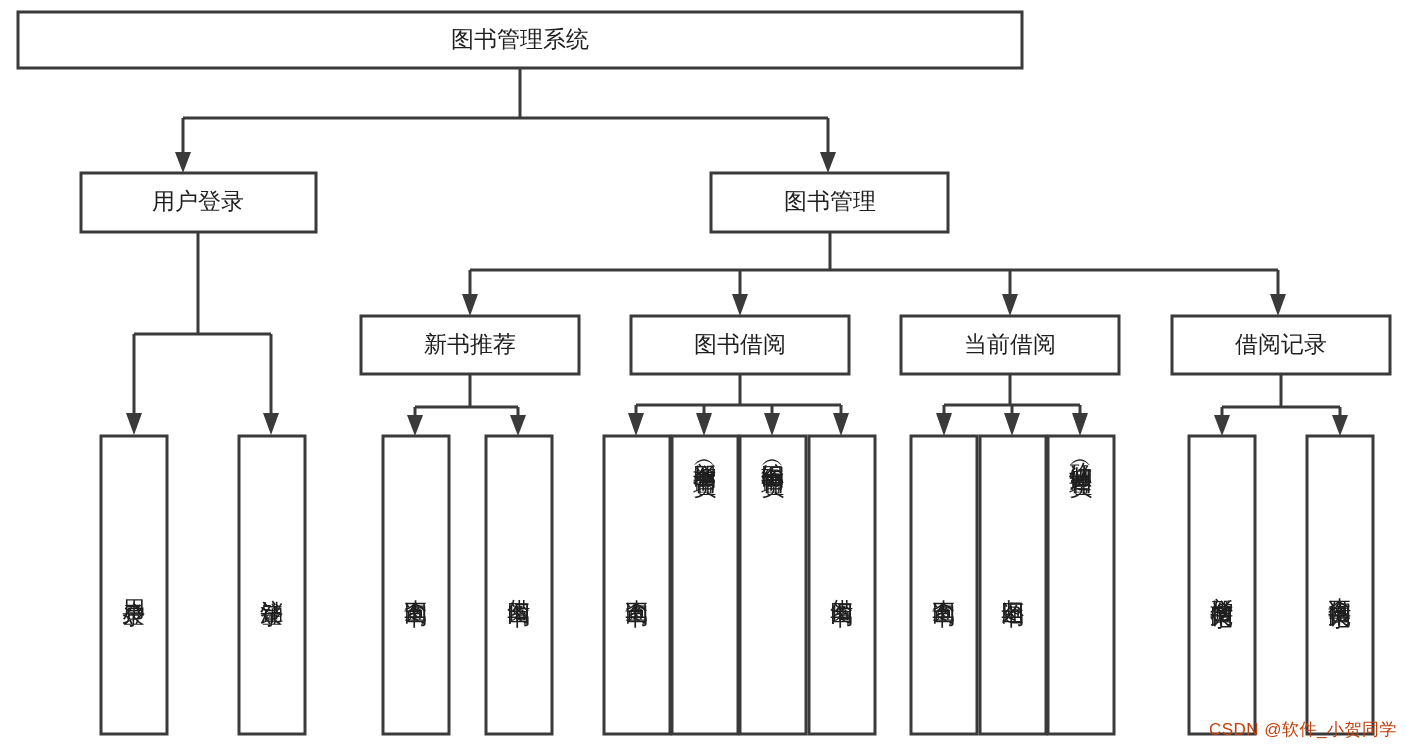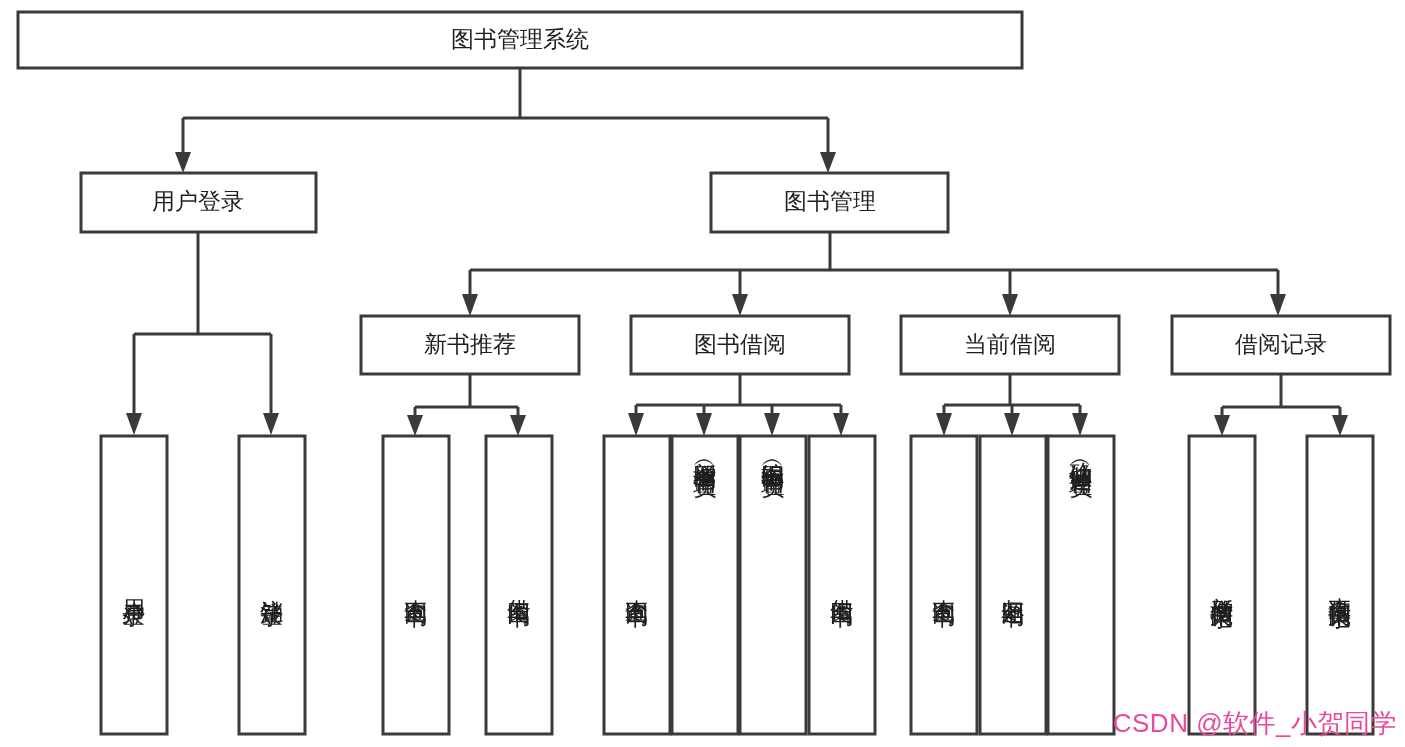--- a/index.html
+++ b/index.html
@@ -68,22 +68,22 @@
     line-height: 1.06;
     letter-spacing: 2px;
     color: #1f1f1f;
     white-space: nowrap;
   }
   .watermark {
     position: absolute;
     right: 8px;
     bottom: 6px;
     font-family: "Liberation Sans", "DejaVu Sans", sans-serif;
-    font-size: 26px;
-    color: #ec4899;
+    font-size: 17px;
+    color: #c2410c;
     letter-spacing: 0.5px;
     white-space: nowrap;
     pointer-events: none;
   }
 </style>
 </head>
 <body>
 
 <div id="diagram-root">
 

